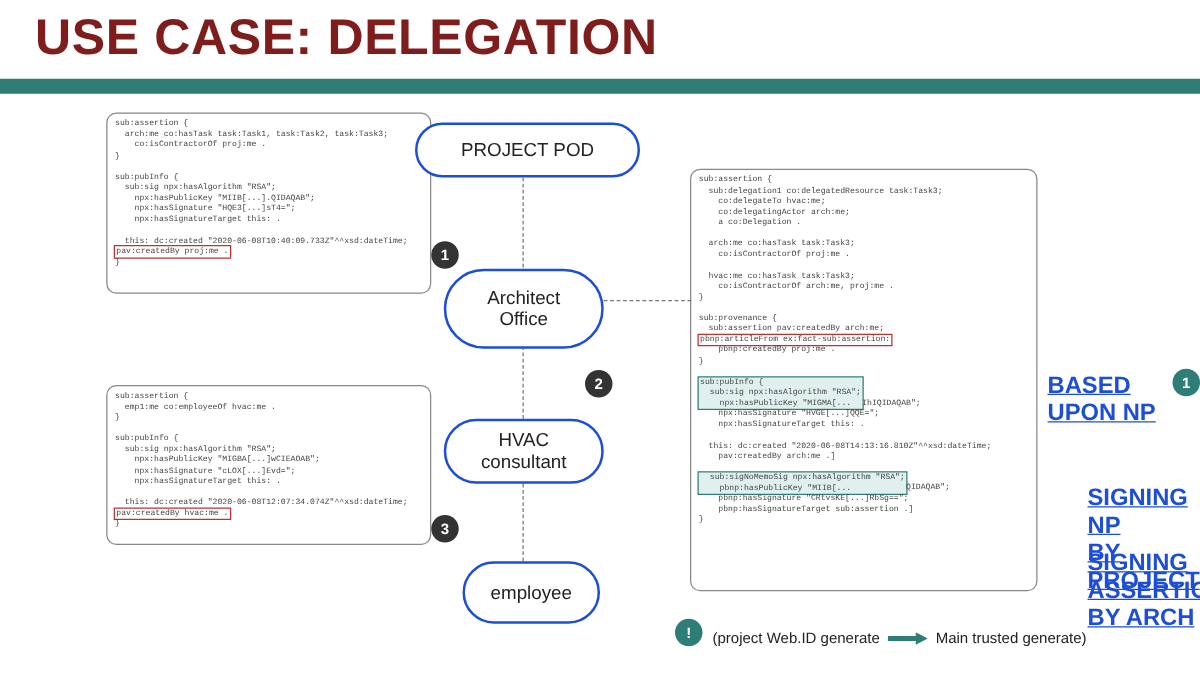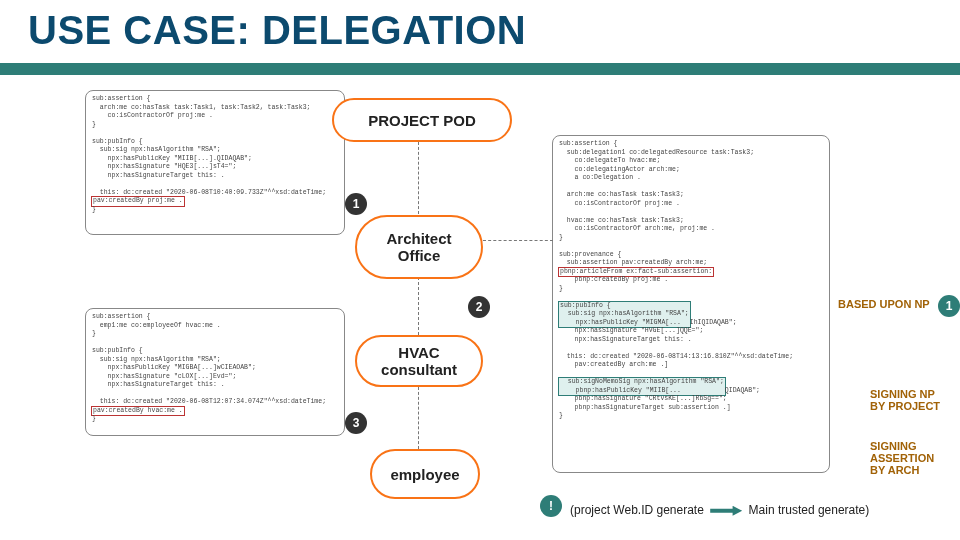--- a/index.html
+++ b/index.html
@@ -1,30 +1,30 @@
 <!DOCTYPE html>
 <html><head>
 <meta charset="utf-8">
 <style>
 * { margin:0; padding:0; box-sizing:border-box; }
 body { width:960px; height:540px; font-family:Arial,Helvetica,sans-serif; background:#fff; position:relative; overflow:hidden; }
 .title-band { position:absolute; top:63px; left:0; width:100%; height:12px; background:#2e7d77; }
-.title { position:absolute; top:8px; left:28px; font-size:40px; font-weight:700; color:#0c4a6e; letter-spacing:0.5px; }
+.title { position:absolute; top:8px; left:28px; font-size:40px; font-weight:700; color:#7f1d1d; letter-spacing:0.5px; }
 
 .codebox { position:absolute; border:1px solid #888; border-radius:8px; background:#fff; padding:4px 6px; font-family:"Courier New",monospace; font-size:6.5px; line-height:8.5px; color:#444; white-space:pre; overflow:hidden; }
 .codebox .hl-red { outline:1px solid #b33; padding:0 1px; display:inline-block; }
 .codebox .hl-teal { outline:1px solid #2e7d77; background:#dff0ee; padding:0 1px; display:inline-block; }
 
-.pill { position:absolute; border:2px solid #f97316; border-radius:999px; background:#fff; font-size:15px; font-weight:700; color:#222; display:flex; align-items:center; justify-content:center; text-align:center; z-index:5; }
+.pill { position:absolute; border:2px solid #1d4ed8; border-radius:999px; background:#fff; font-size:15px; font-weight:400; color:#222; display:flex; align-items:center; justify-content:center; text-align:center; z-index:5; }
 
 .badge { position:absolute; width:22px; height:22px; border-radius:50%; background:#333; color:#fff; font-size:12px; font-weight:700; display:flex; align-items:center; justify-content:center; z-index:6; }
 .badge.teal { background:#2e7d77; }
 .badge.excl { background:#2e7d77; }
 
-.label { position:absolute; font-size:11px; font-weight:600; color:#a16207; z-index:5; }
+.label { position:absolute; font-size:19px; font-weight:600; color:#1d4ed8; z-index:5;text-decoration:underline; }
 
 .conn { position:absolute; border-left:1.5px dashed #777; z-index:2; }
 
 .footer { position:absolute; left:570px; top:488px; width:380px; font-size:12px; line-height:15px; color:#222; }
 .arrow-icon { display:inline-block; width:32px; height:10px; background:#2e7d77; clip-path:polygon(0 30%,70% 30%,70% 0,100% 50%,70% 100%,70% 70%,0 70%); vertical-align:middle; margin:0 3px; }
 
 </style>
 </head>
 <body>
 

